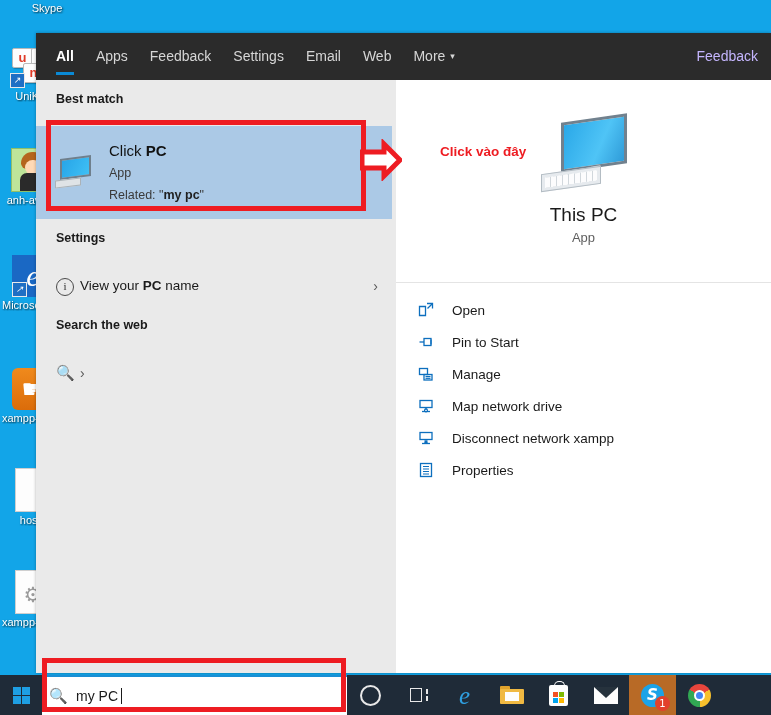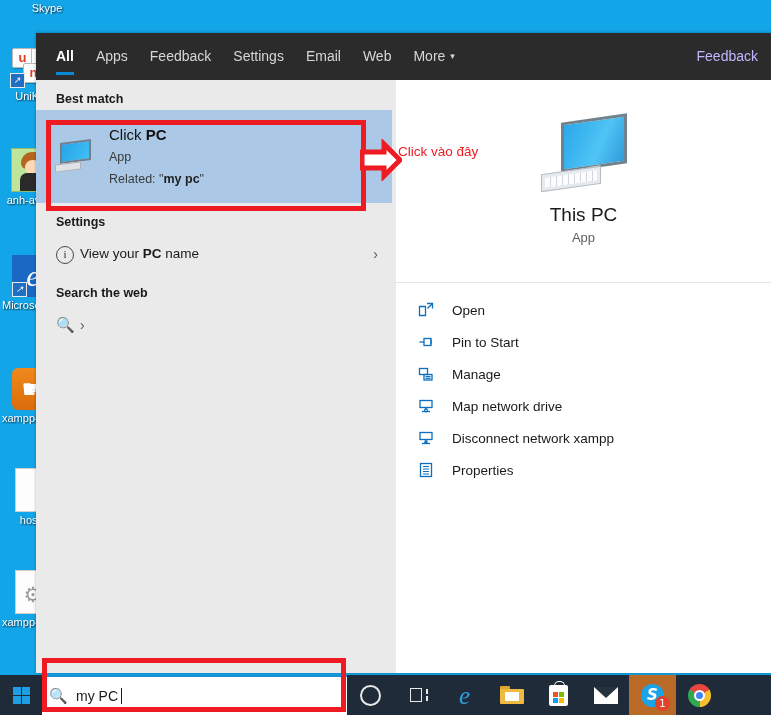--- a/index.html
+++ b/index.html
@@ -182,21 +182,21 @@
   #results-col {
     position: absolute;
     left: 0; top: 47px;
     width: 356px; height: 593px;
     background: #eaeaea;
   }
   .section-head {
     font-size: 12.5px;
     font-weight: bold;
     color: #1a1a1a;
-    padding: 12px 0 4px 20px;
+    padding: 12px 0 20px 20px;
   }
   #best-match-row {
     position: relative;
     height: 93px;
     background: #abc9e6;
     display: flex;
     align-items: center;
     padding-left: 19px;
     box-sizing: border-box;
   }
@@ -343,24 +343,25 @@
     pointer-events: none;
   }
   #ann-arrow {
     position: absolute;
     left: 360px; top: 139px;
     width: 42px; height: 42px;
     pointer-events: none;
   }
   #ann-click-text {
     position: absolute;
-    left: 398px; top: 144px;
+    left: 440px; top: 144px;
     color: #ee1c22;
     font-size: 13.5px;
     white-space: nowrap;
+    font-weight: bold;
   }
   #ann-box-search {
     position: absolute;
     left: 42px; top: 658px;
     width: 304px; height: 54px;
     border: 5px solid #ee1c22;
     box-sizing: border-box;
     pointer-events: none;
     z-index: 40;
   }

